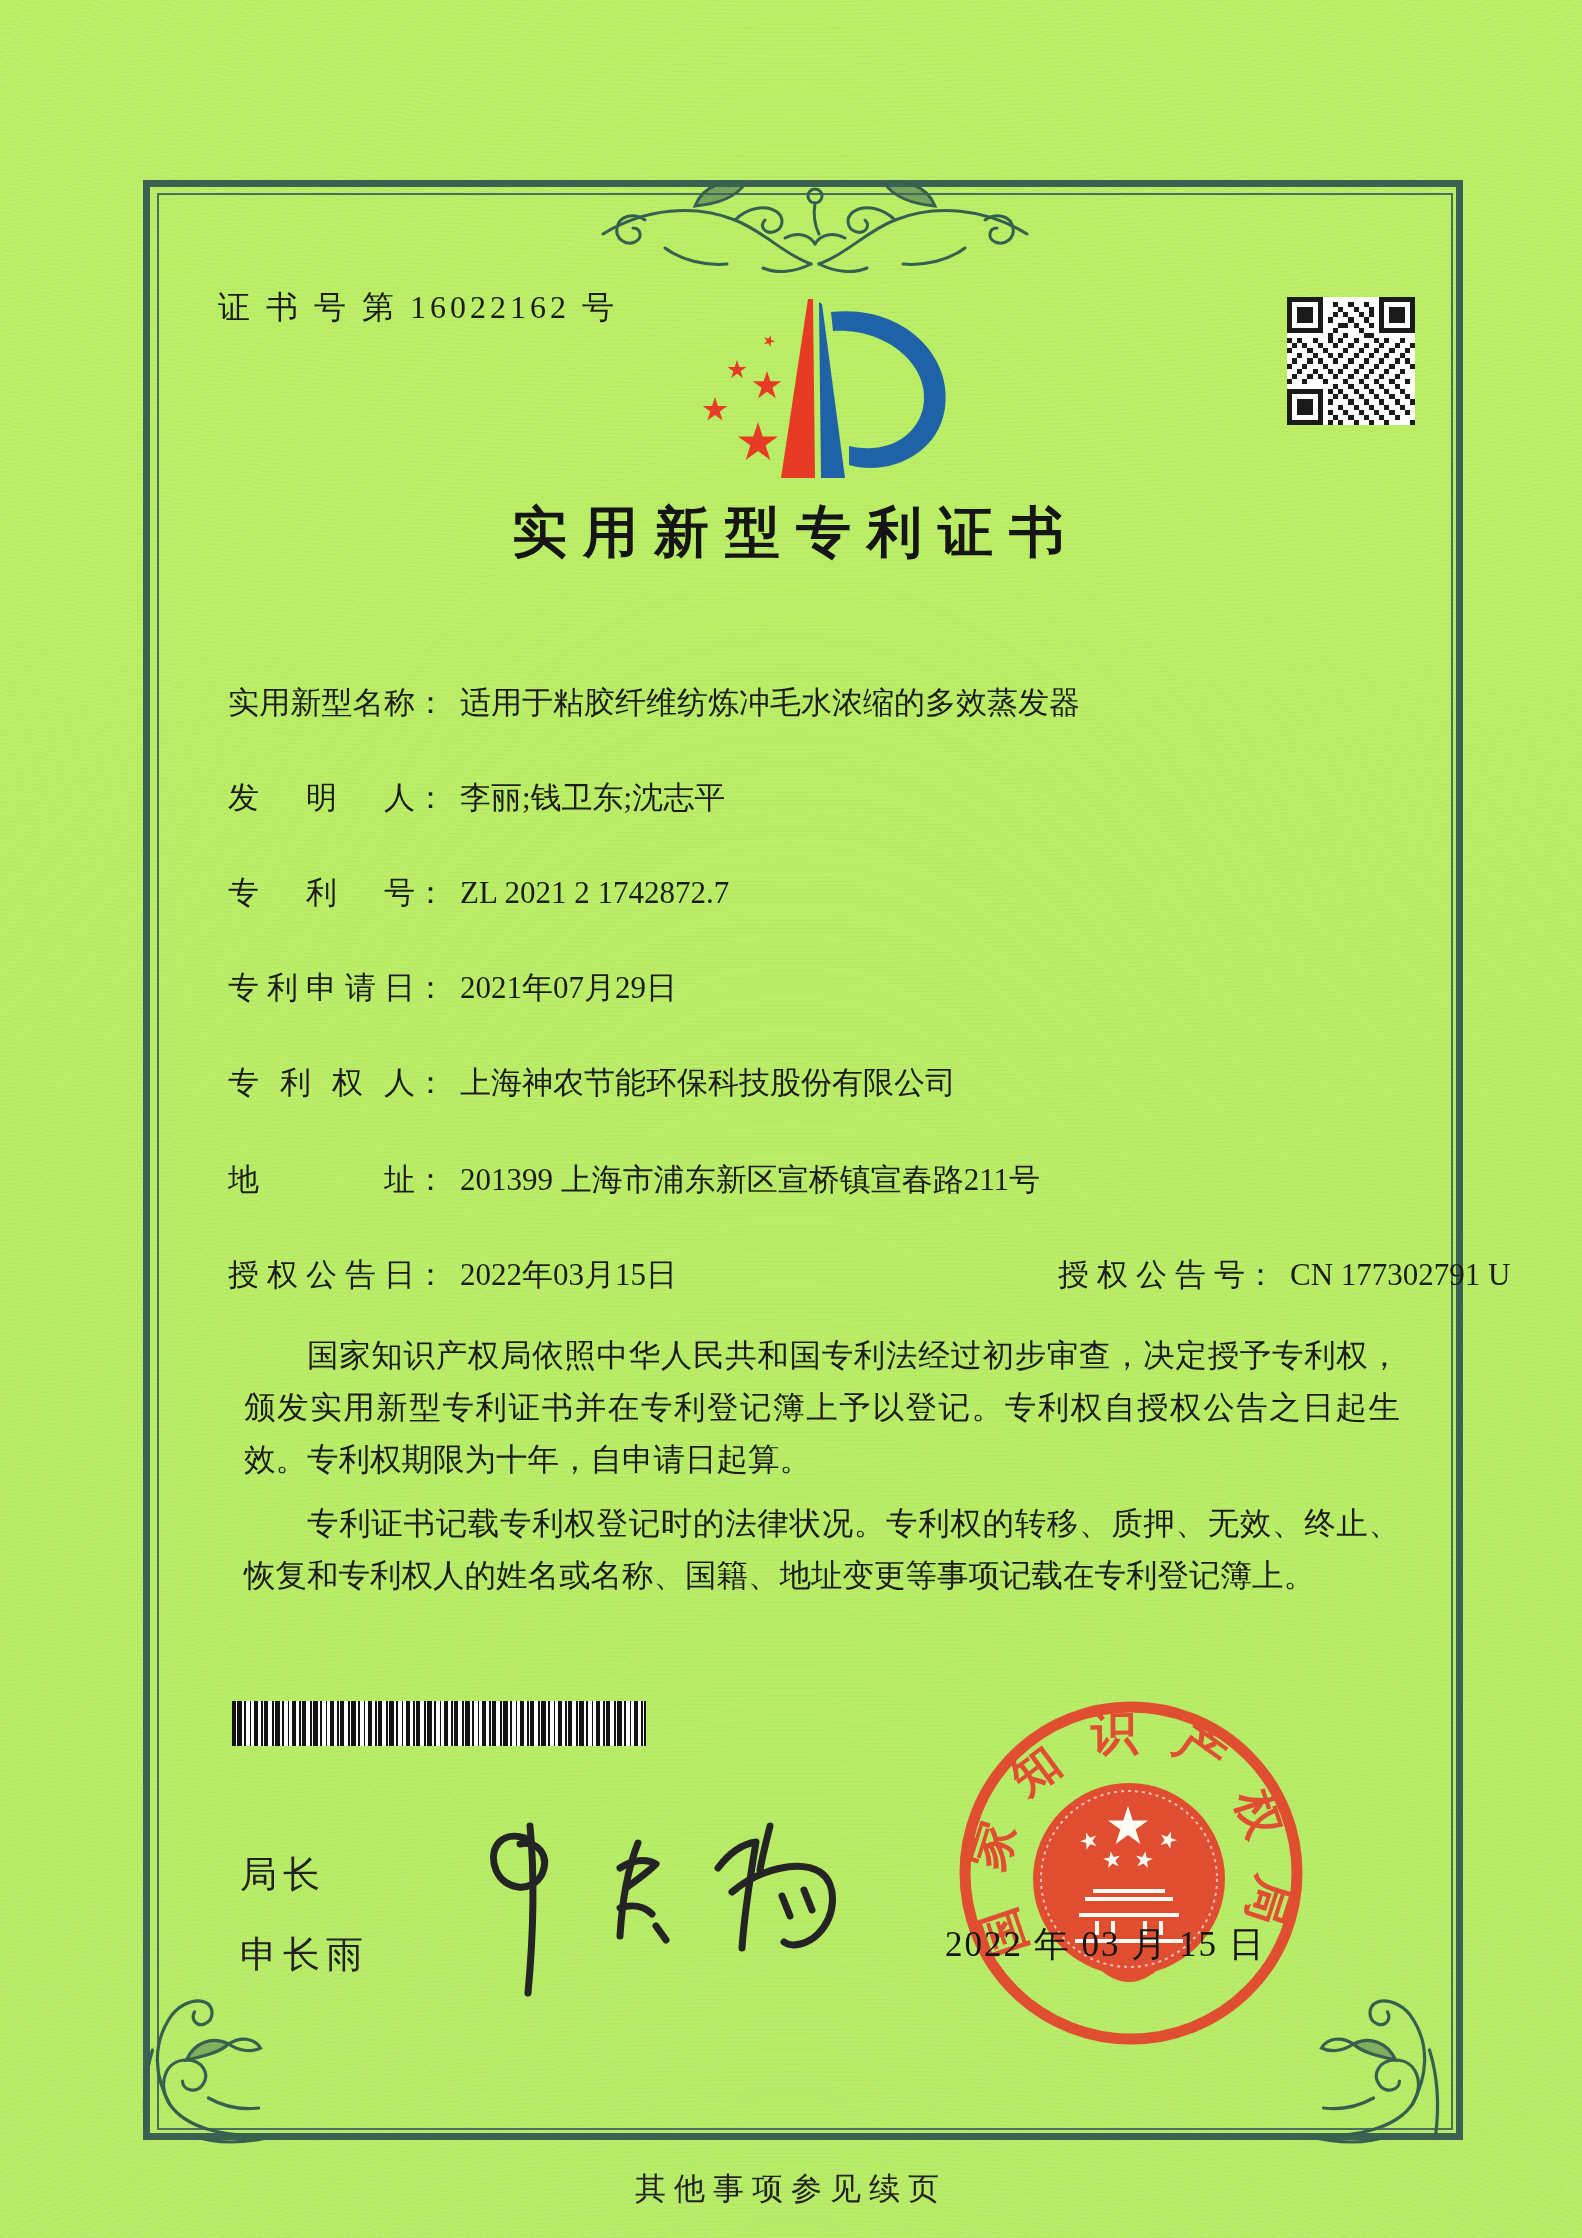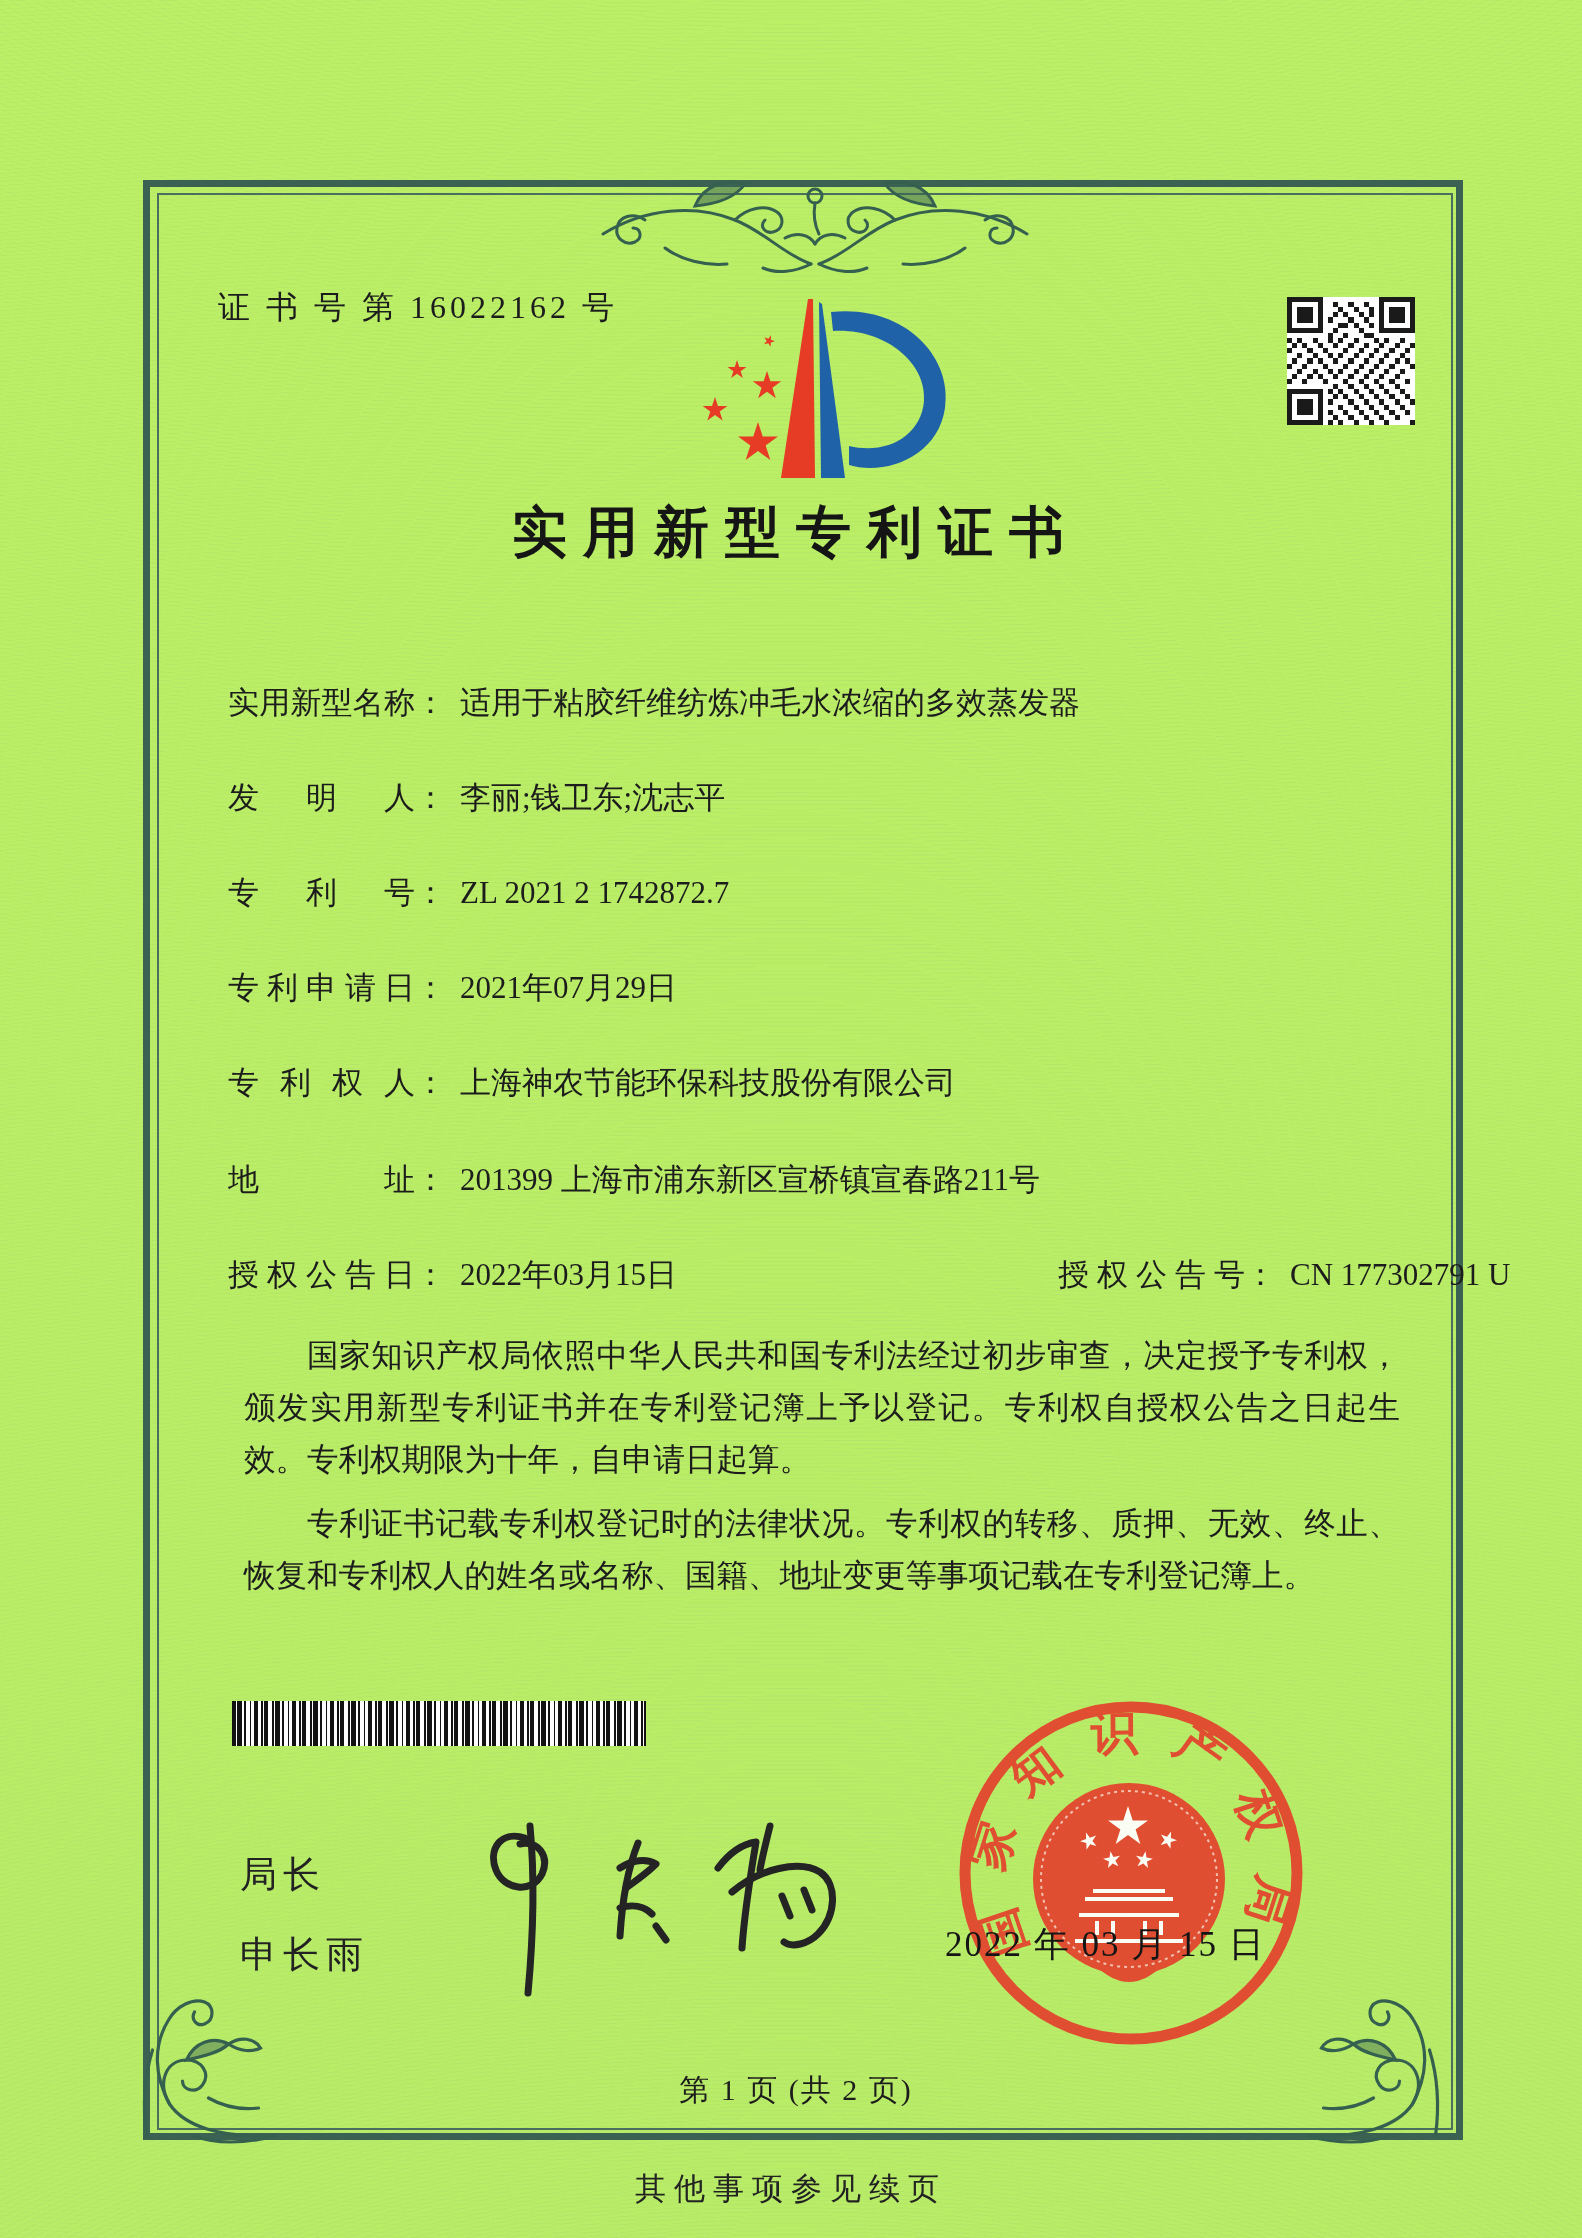--- a/index.html
+++ b/index.html
@@ -271,16 +271,15 @@
       <g stroke="#fff" stroke-width="4" fill="none">
         <path d="M140,212 L228,212 M148,204 L220,204"></path>
         <path d="M134,228 L234,228"></path>
         <path d="M152,234 L152,248 M168,234 L168,248 M200,234 L200,248 M216,234 L216,248"></path>
         <path d="M130,254 L238,254"></path>
       </g>
     </g>
   </svg>
   <div class="seal-date">2022 年 03 月 15 日</div>
 
-  <div class="page-indicator">第 1 页 (共 2 页)</div>
   <div class="continuation">其他事项参见续页</div>
 
 </div>
 
 </body></html>

